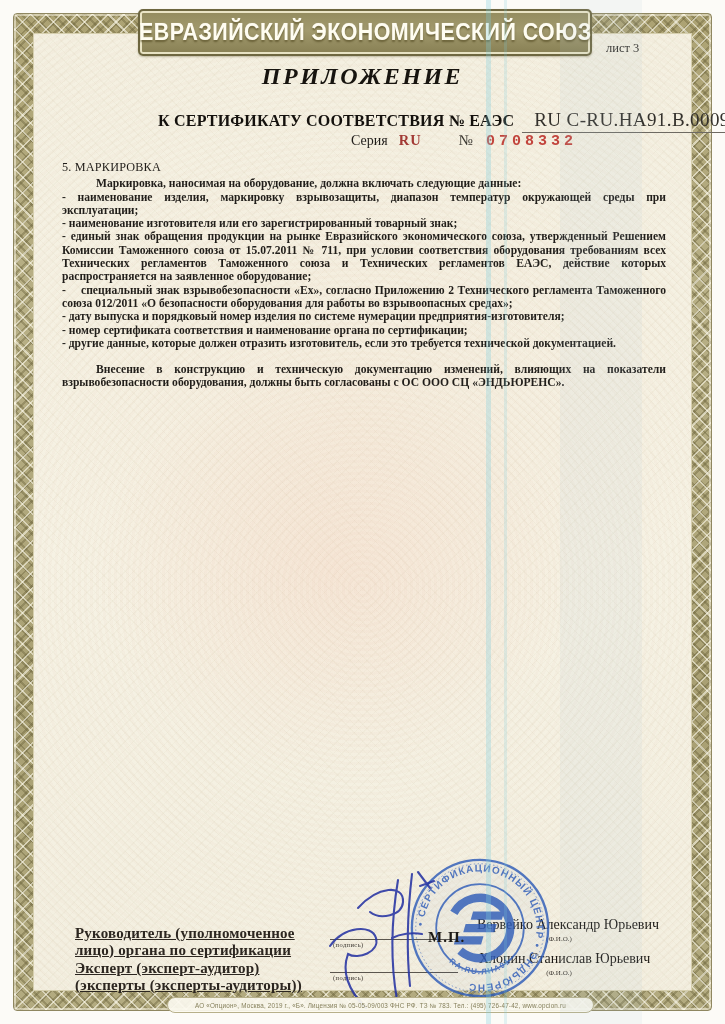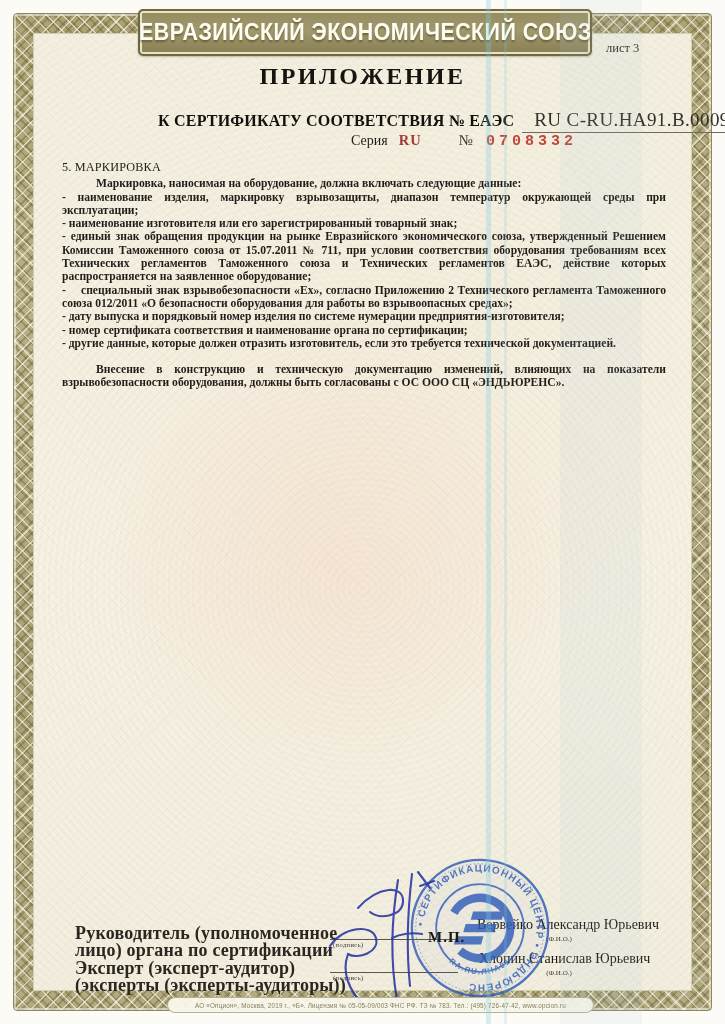--- a/index.html
+++ b/index.html
@@ -49,21 +49,21 @@
   .banner-text{
     font-family:"Liberation Sans", sans-serif; font-weight:700; font-size:23px;
     color:#fffdf1; white-space:nowrap; transform:scaleX(.93); display:inline-block;
     text-shadow:0 2px 2px rgba(70,60,20,.55), 0 0 1px rgba(255,255,255,.4);
     letter-spacing:.5px;
   }
   .sheet{position:absolute; left:606px; top:41px; z-index:5; font-size:12.5px; color:#33302b;}
 
   .title{
     position:absolute; left:46px; top:63px; width:633px; z-index:5; text-align:center;
-    font-size:24px; font-weight:bold; letter-spacing:2.5px; color:#17140f;
+    font-size:24px; font-weight:bold; letter-spacing:2.5px; color:#17140f;font-style:italic;
   }
   .certline{position:absolute; left:158px; top:109px; z-index:5; display:flex; align-items:baseline; white-space:nowrap;text-align:right;}
   .cert-label{font-weight:bold; font-size:16px; color:#14110d; letter-spacing:.2px;}
   .cert-number{
     margin-left:8px; font-size:19px; color:#34312c; letter-spacing:.4px;
     border-bottom:1px solid #6e6a62; padding:0 6px 1px 12px;
   }
   .seriesline{position:absolute; left:351px; top:132px; z-index:5; display:flex; align-items:baseline; white-space:nowrap; font-size:14px;}
   .series-value{margin-left:11px; font-weight:bold; font-size:14.5px; color:#a23a35; letter-spacing:1px;}
   .no-sign{margin-left:37px; font-size:15px; color:#3a3731;}
@@ -76,21 +76,21 @@
   .body{
     position:absolute; left:62px; top:161px; width:604px; z-index:5;
     font-size:11.6px; line-height:13.3px; color:#211e1a;
   }
   .body p{margin:0; text-align:justify; white-space:pre-wrap;font-weight:bold;}
   .section-title{font-weight:normal; font-size:12.2px; margin:0 0 3px 0; letter-spacing:.2px;}
   .indent{text-indent:34px;}
   .closing{margin-top:13px !important; text-indent:34px;}
 
   
-  .sig-label{position:absolute; z-index:6; font-weight:bold; font-size:18px; line-height:16.5px; color:#2c2620; letter-spacing:.2px;}
+  .sig-label{position:absolute; z-index:6; font-weight:bold; font-size:15px; line-height:16.5px; color:#2c2620; letter-spacing:.2px;text-decoration:underline;}
   .lbl1{left:75px; top:925px; width:270px;}
   .lbl2{left:75px; top:960px; width:280px;}
   .sig-line{position:absolute; z-index:6; width:128px; border-bottom:1px solid #5b564e; height:0;}
   .line1{left:330px; top:939px;}
   .line2{left:330px; top:972px;}
   .tiny{position:absolute; z-index:6; font-size:6.5px; color:#3b3630; letter-spacing:.4px;}
   .cap1{left:333px; top:941px;}
   .cap2{left:333px; top:974px;}
   .name{position:absolute; z-index:6; font-size:14px; color:#1d1a16; white-space:nowrap;}
   .name1{left:477px; top:917px;}

